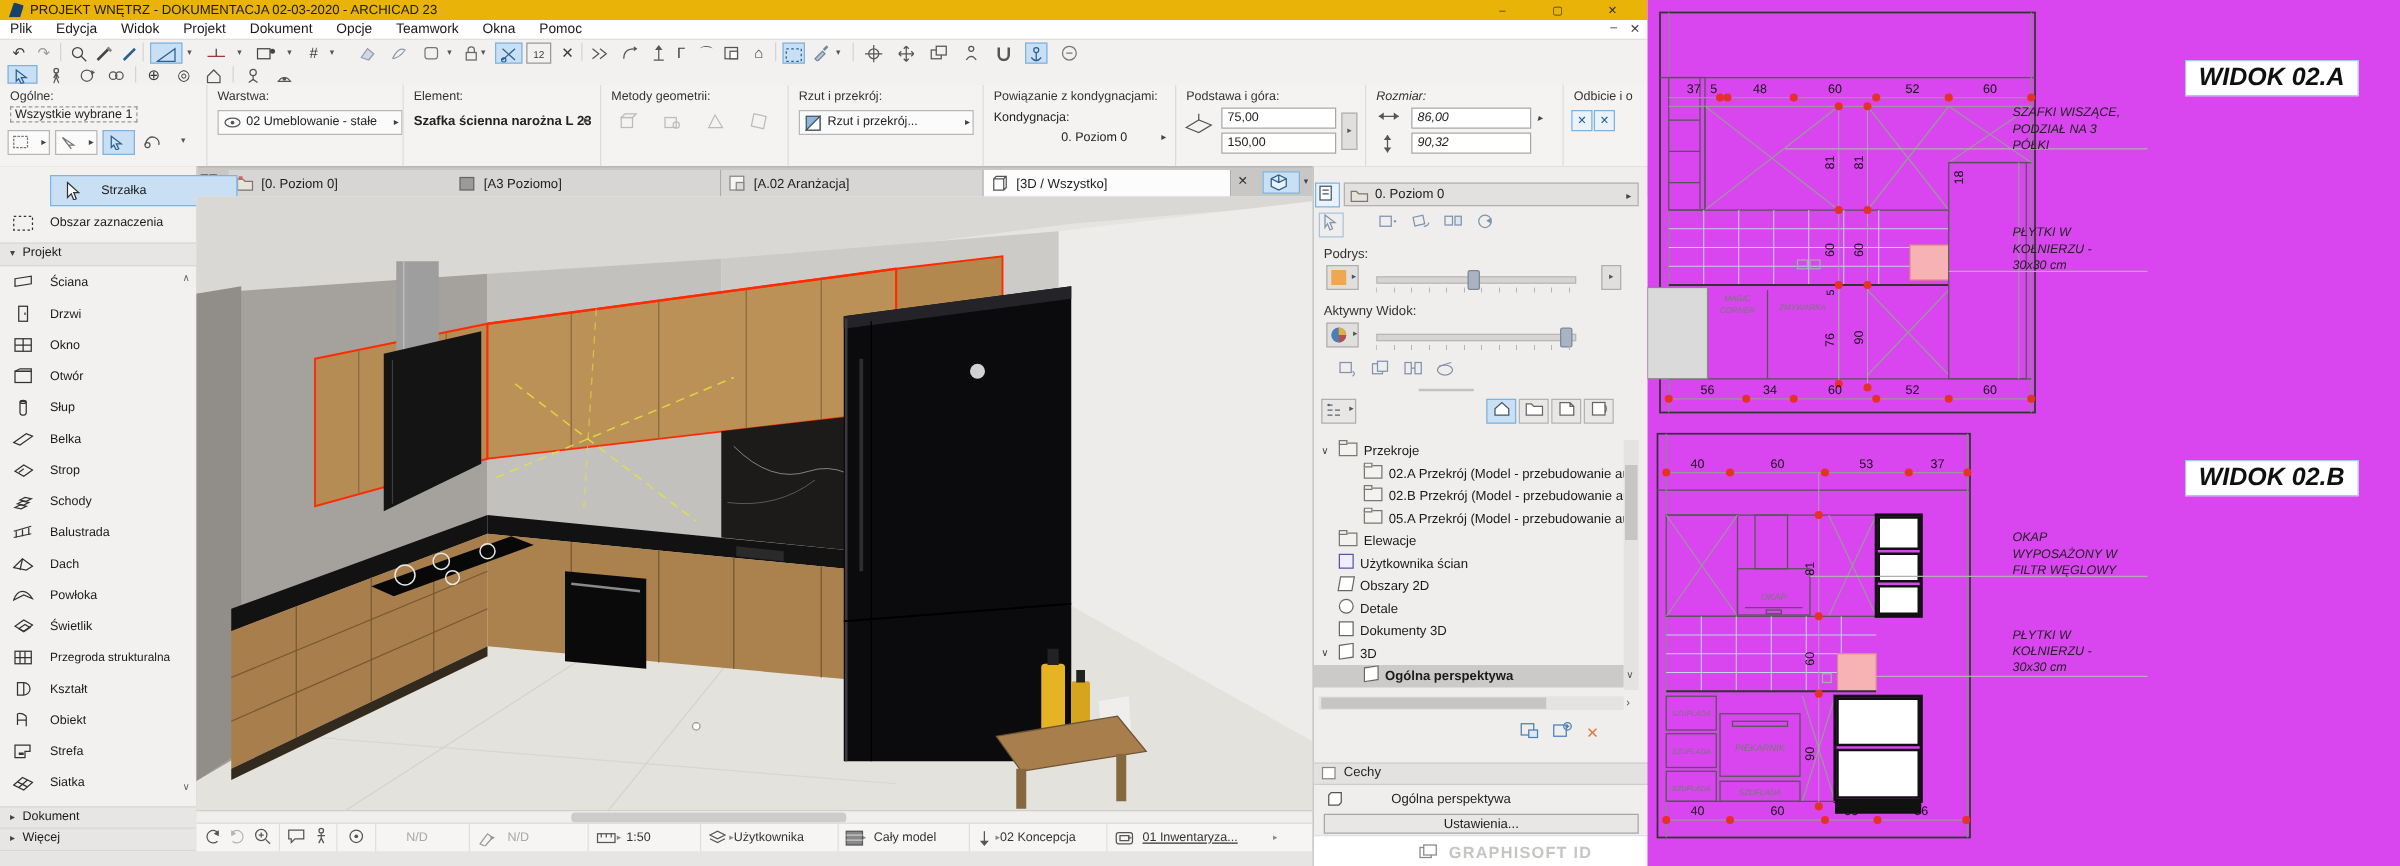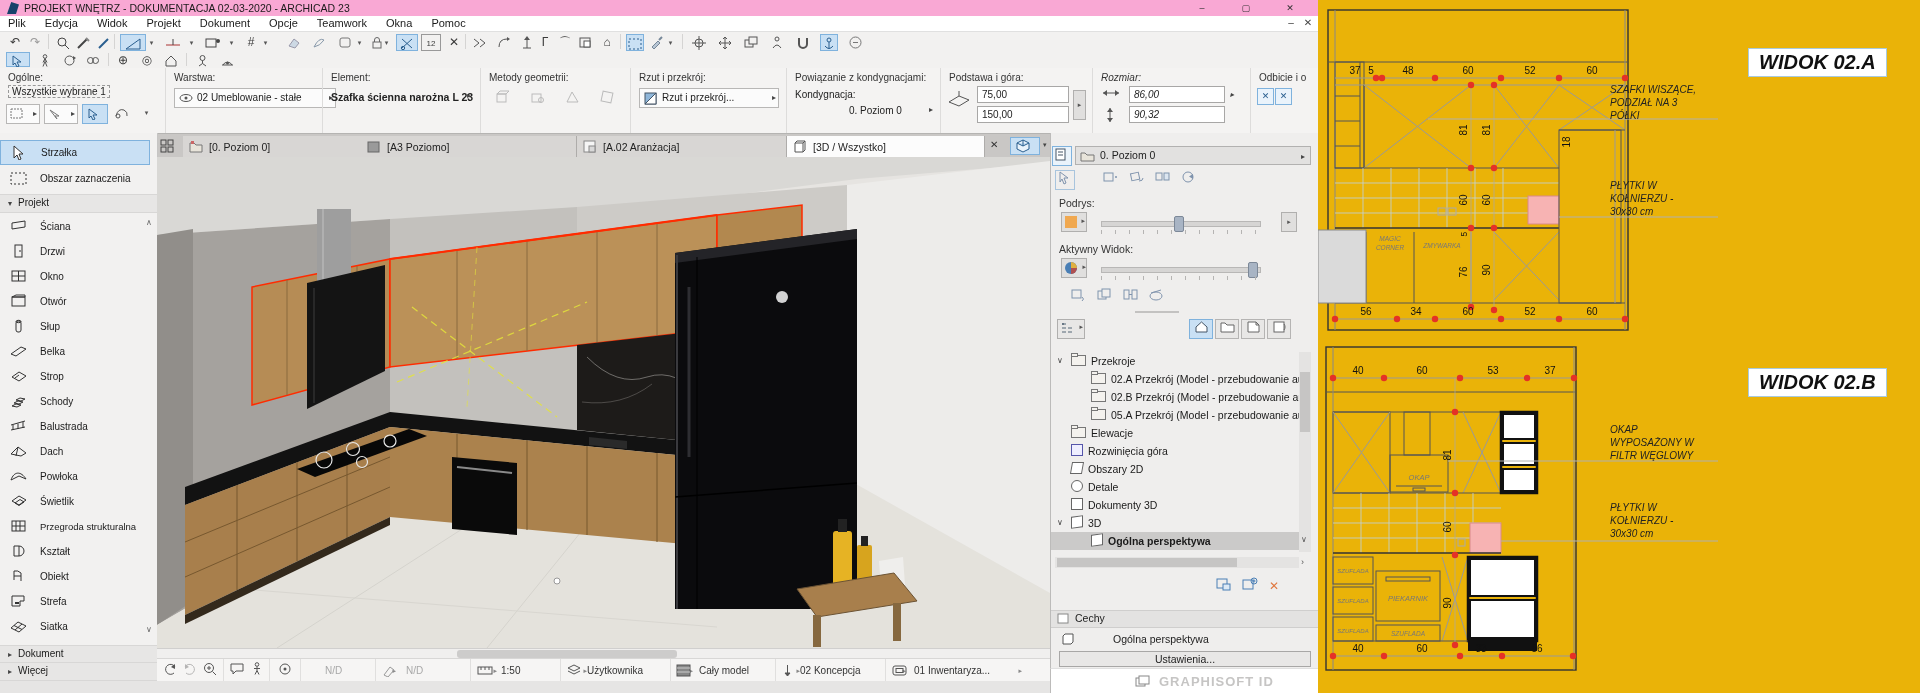--- a/index.html
+++ b/index.html
@@ -1,19 +1,19 @@
 <!DOCTYPE html>
 <html><head>
 <meta charset="utf-8">
 <style>
   html,body{margin:0;padding:0;background:#ffffff;}
   #root{position:relative;width:1920px;height:693px;font-family:"Liberation Sans",sans-serif;color:#222;overflow:hidden;background:#fff;font-size:11px;}
   .abs{position:absolute;}
   
-  .titlebar{left:0;top:0;width:1318px;height:16px;background:#f9a8d4;border-bottom:1px solid #e8e8e8;}
+  .titlebar{left:0;top:0;width:1318px;height:16px;background:#eab308;border-bottom:1px solid #e8e8e8;}
   .titlebar .ttl{position:absolute;left:24px;top:2px;font-size:10.5px;color:#1a1a1a;white-space:nowrap;}
   .appicon{position:absolute;left:7px;top:2px;width:12px;height:12px;background:#17426b;clip-path:polygon(0 100%,35% 0,100% 20%,75% 100%);}
   .winbtn{position:absolute;top:0;width:44px;height:16px;text-align:center;line-height:16px;font-size:9px;color:#333;}
   .menubar{left:0;top:16px;width:1318px;height:15px;background:#ffffff;}
   .menubar span.mi{display:inline-block;padding:1px 8px;font-size:11px;color:#1a1a1a;}
   .docbtn{position:absolute;top:1px;font-size:10px;color:#444;width:16px;text-align:center;}
   
   .toolbar1{left:0;top:31px;width:1318px;height:21px;background:#f2f1f0;border-top:1px solid #e0e0e0;}
   .toolbar2{left:0;top:52px;width:1318px;height:16px;background:#f2f1f0;border-bottom:1px solid #dddcdb;}
   .ic{position:absolute;width:18px;height:17px;text-align:center;line-height:17px;font-size:12px;color:#3a3a3a;}
@@ -67,21 +67,21 @@
   .tree-row.sel{background:#cbcac9;font-weight:bold;}
   .fold{display:inline-block;width:13px;height:9px;border:1px solid #777;background:#f4f2ee;position:relative;vertical-align:-1px;margin-right:5px;}
   .fold:before{content:"";position:absolute;left:-1px;top:-3px;width:5px;height:2px;border:1px solid #777;background:#f4f2ee;}
   .sq{display:inline-block;width:10px;height:10px;border:1px solid #666;background:#fff;vertical-align:-1px;margin-right:5px;}
   .nv-sep{position:absolute;left:84px;width:44px;height:2px;background:#c3c2c1;}
   .cechy{position:absolute;left:0;width:268px;height:16px;background:#e3e2e1;border-top:1px solid #cfcecd;border-bottom:1px solid #cfcecd;font-size:10.5px;line-height:15px;}
   .settings-btn{position:absolute;left:8px;width:252px;height:16px;background:#e8e7e6;border:1px solid #a8a7a6;box-sizing:border-box;text-align:center;font-size:10.5px;line-height:14px;}
   .brand{position:absolute;left:1050px;top:668px;width:268px;height:25px;background:#ffffff;border-top:1px solid #e0e0e0;border-left:1px solid #bcbbba;box-sizing:border-box;}
   .brand .bt{position:absolute;left:108px;top:5px;font-size:13px;font-weight:bold;letter-spacing:1px;color:#c6c5c4;}
   
-  .drawwrap{left:1318px;top:0;width:602px;height:693px;background:#eab308;}
+  .drawwrap{left:1318px;top:0;width:602px;height:693px;background:#d946ef;}
   .dtitle{position:absolute;border:1px solid #a9cade;background:#fff;padding:2px 10px;font-size:20px;font-style:italic;font-weight:bold;color:#101010;white-space:nowrap;}
   text{font-family:"Liberation Sans",sans-serif;}
   .dimtxt{font-size:10px;fill:#111;}
   .smalltxt{font-size:6.5px;fill:#777;font-style:italic;}
   .notetxt{font-size:10px;font-style:italic;fill:#222;}
 </style>
 </head>
 <body>
 
 <div id="root">
@@ -270,21 +270,21 @@
             <polygon points="2,1 10,7 6,7 8,11 6,12 4,8 2,10" fill="none" stroke="#2a5f8f"></polygon>
           </svg></span>
       <span class="ib-combo" style="left:112px;top:36px;width:26px;border:none;background:transparent;"><svg width="16" height="14" style="margin:2px 0 0 2px;">
             <path d="M2,10 q2,-8 8,-6 q4,2 3,6" fill="none" stroke="#555"></path>
             <circle cx="4" cy="10" r="2" fill="none" stroke="#555"></circle>
           </svg></span>
       <span class="dropcaret" style="left:142px;top:36px;">▾</span>
     </div>
     <div class="ib-sec" style="left:165px;width:157px;">
       <span class="ib-label">Warstwa:</span>
-      <span class="ib-combo" style="left:8px;top:20px;width:162px;padding-left:22px;">
+      <span class="ib-combo" style="left:8px;top:20px;width:148px;padding-left:22px;">
         <svg width="14" height="10" style="position:absolute;left:4px;top:4px;">
             <ellipse cx="7" cy="5" rx="6" ry="3.5" fill="none" stroke="#555"></ellipse>
             <circle cx="7" cy="5" r="1.5" fill="#555"></circle>
           </svg>
         <span>02 Umeblowanie - stałe</span><span class="cr">▸</span>
       </span>
     </div>
     <div class="ib-sec" style="left:322px;width:158px;">
       <span class="ib-label">Element:</span>
       <span class="abs" style="left:8px;top:23px;font-size:10.5px;font-weight:bold;white-space:nowrap;">Szafka ścienna narożna L 23</span>
@@ -378,21 +378,21 @@
           <path d="M4,1 h8 v9 l-2,2 h-8 v-9 z M2,3 h8 v9 M10,3 l2,-2" fill="#fff" stroke="#555"></path>
         </svg><span>[3D / Wszystko]</span></span>
     <span class="abs" style="left:833px;top:5px;font-size:10px;color:#333;">✕</span>
     <span class="abs" style="left:853px;top:3px;width:30px;height:18px;background:#c9e0f4;border:1px solid #7fb2dd;box-sizing:border-box;"><svg width="16" height="14" style="margin:1px 0 0 4px;">
           <path d="M8,1 l6,3 v6 l-6,3 -6,-3 v-6 z M8,1 v6 M2,4 l6,3 6,-3" fill="#eaf3fb" stroke="#2a5f8f"></path>
         </svg></span>
     <span class="abs" style="left:886px;top:7px;font-size:7px;color:#444;">▾</span>
   </div>
 
   <div class="abs toolbox">
-    <div class="tb-row sel" style="top:7px;">
+    <div class="tb-row sel" style="top:7px;margin-left:40px;">
       <span class="tico"><svg width="16" height="15">
             <polygon points="3,1 12,9 8,9 10,14 8,15 6,10 3,13" fill="#fff" stroke="#333"></polygon>
           </svg></span>
       <span class="lbl">Strzałka</span>
     </div>
     <div class="tb-row" style="top:34px;">
       <span class="tico"><svg width="17" height="14">
             <rect x="1" y="2" width="15" height="11" fill="none" stroke="#333" stroke-dasharray="2,2"></rect>
           </svg></span>
       <span class="lbl">Obszar zaznaczenia</span>
@@ -657,21 +657,21 @@
           <path d="M2,4 l6,-3 6,3 -6,3 z M2,7 l6,3 6,-3" fill="none" stroke="#555"></path>
         </svg><span>Użytkownika</span><span style="position:absolute;right:4px;font-size:7px;color:#888;">▸</span></span>
     <span class="sb-seg" style="left:513px;width:105px;padding-left:28px;"><svg style="position:absolute;left:5px;top:5px;" width="15" height="13">
           <rect x="1" y="1" width="13" height="11" fill="#888" stroke="#555"></rect>
           <line x1="1" y1="4" x2="14" y2="4" stroke="#ccc"></line>
           <line x1="1" y1="8" x2="14" y2="8" stroke="#ccc"></line>
         </svg><span>Cały model</span><span style="position:absolute;right:4px;font-size:7px;color:#888;">▸</span></span>
     <span class="sb-seg" style="left:618px;width:110px;padding-left:24px;"><svg style="position:absolute;left:6px;top:5px;" width="11" height="13">
           <path d="M5.5,1 v8 M3,9 h5 l-2.5,3 z" fill="#555" stroke="#555"></path>
         </svg><span>02 Koncepcja</span><span style="position:absolute;right:4px;font-size:7px;color:#888;">▸</span></span>
-    <span class="sb-seg" style="left:728px;width:112px;padding-left:28px;"><svg style="position:absolute;left:6px;top:6px;" width="15" height="11">
+    <span class="sb-seg" style="left:728px;width:112px;padding-left:28px;text-decoration:underline;"><svg style="position:absolute;left:6px;top:6px;" width="15" height="11">
           <rect x="1" y="1" width="13" height="9" rx="2" fill="none" stroke="#555"></rect>
           <rect x="4" y="3.5" width="7" height="4" fill="none" stroke="#555"></rect>
         </svg><span>01 Inwentaryza...</span><span style="position:absolute;right:4px;font-size:7px;color:#888;">▸</span></span>
   </div>
   <div class="abs bottomstrip"></div>
 
   <div class="abs navigator">
     <span class="abs" style="left:1px;top:13px;width:18px;height:18px;border:1px solid #7fb2dd;background:#eaf3fb;"><svg width="14" height="14" style="margin:1px;">
           <rect x="2" y="1" width="9" height="11" fill="#fff" stroke="#456"></rect>
           <line x1="4" y1="4" x2="9" y2="4" stroke="#456"></line>
@@ -757,21 +757,21 @@
     <span class="nv-btn" style="left:216px;top:186px;"><svg width="15" height="13">
           <rect x="2" y="2" width="10" height="10" fill="#fff" stroke="#666"></rect>
           <path d="M12,4 a3,4 0 0 1 0,6" fill="none" stroke="#666"></path>
         </svg></span>
 
     <div class="tree-row" style="top:219px;"><span class="car">∨</span><span style="margin-left:20px;"><span class="fold"></span><span>Przekroje</span></span></div>
     <div class="tree-row" style="top:237px;"><span style="margin-left:40px;"><span class="fold"></span><span>02.A Przekrój (Model - przebudowanie autom</span></span></div>
     <div class="tree-row" style="top:255px;"><span style="margin-left:40px;"><span class="fold"></span><span>02.B Przekrój (Model - przebudowanie autom</span></span></div>
     <div class="tree-row" style="top:273px;"><span style="margin-left:40px;"><span class="fold"></span><span>05.A Przekrój (Model - przebudowanie autom</span></span></div>
     <div class="tree-row" style="top:291px;"><span style="margin-left:20px;"><span class="fold"></span><span>Elewacje</span></span></div>
-    <div class="tree-row" style="top:309px;"><span style="margin-left:20px;"><span class="sq" style="background:#eef;border-color:#55a;"></span><span>Rozwinięcia góra</span></span></div>
+    <div class="tree-row" style="top:309px;"><span style="margin-left:20px;"><span class="sq" style="background:#eef;border-color:#55a;"></span><span>Użytkownika ścian</span></span></div>
     <div class="tree-row" style="top:327px;"><span style="margin-left:20px;"><span class="sq" style="transform:skewX(-10deg);"></span><span>Obszary 2D</span></span></div>
     <div class="tree-row" style="top:345px;"><span style="margin-left:20px;"><span class="sq" style="border-radius:50%;"></span><span>Detale</span></span></div>
     <div class="tree-row" style="top:363px;"><span style="margin-left:20px;"><span class="sq"></span><span>Dokumenty 3D</span></span></div>
     <div class="tree-row" style="top:381px;"><span class="car">∨</span><span style="margin-left:20px;"><span class="sq" style="transform:skewY(-8deg);"></span><span>3D</span></span></div>
     <div class="tree-row sel" style="top:399px;"><span style="margin-left:40px;"><span class="sq" style="transform:skewY(-8deg);"></span><span>Ogólna perspektywa</span></span></div>
     <span class="abs" style="left:248px;top:219px;width:12px;height:200px;background:#e4e3e2;">
         <span style="position:absolute;left:1px;top:20px;width:10px;height:60px;background:#c6c5c4;"></span>
       </span>
     <span class="abs" style="left:250px;top:402px;font-size:8px;color:#555;">∨</span>
 

